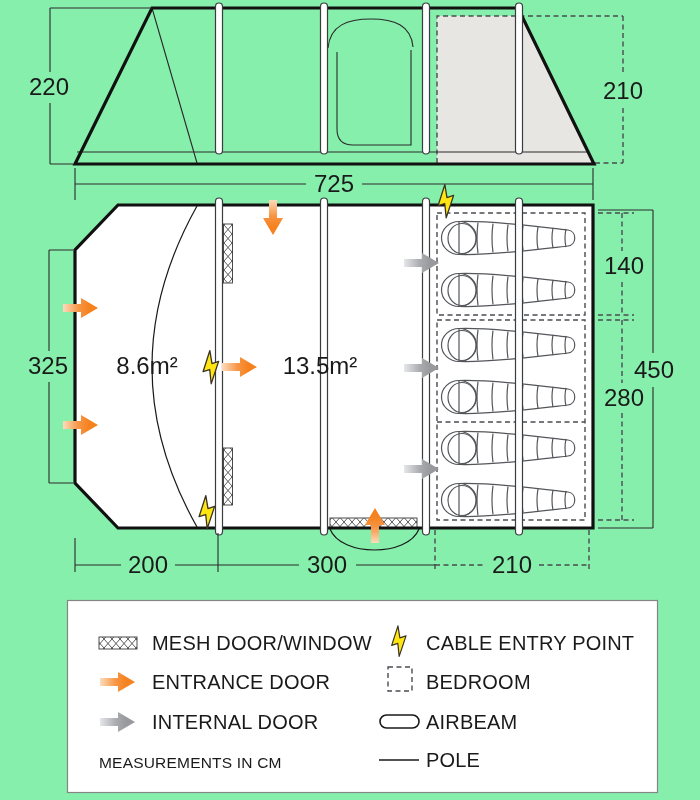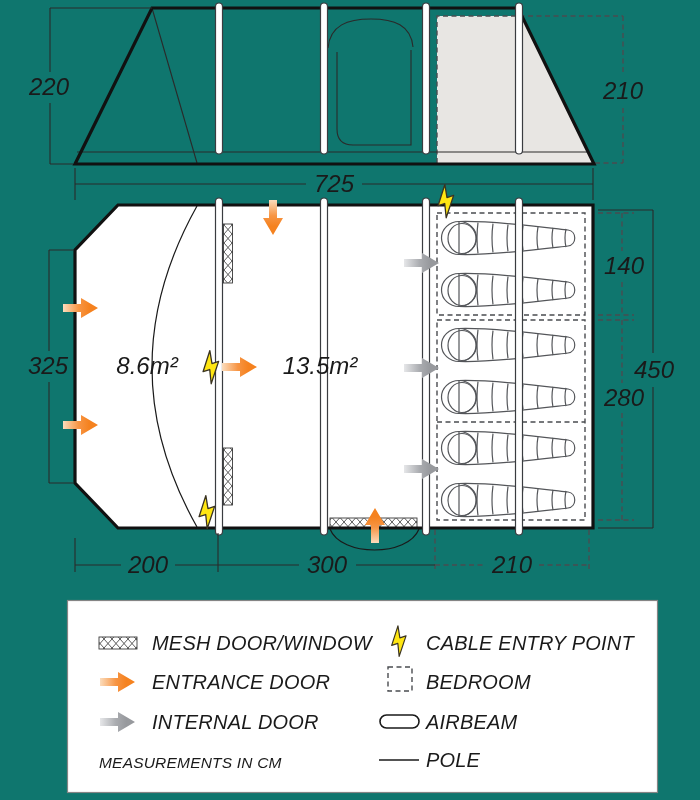--- a/index.html
+++ b/index.html
@@ -1,17 +1,17 @@
 <!DOCTYPE html>
 <html><head>
 <meta charset="utf-8">
 <style>
   html,body{margin:0;padding:0;background:#ffffff;}
-  #stage{position:relative;width:700px;height:800px;background:#0f766e;overflow:hidden;
-         font-family:"Liberation Sans", sans-serif;font-style:italic;}
+  #stage{position:relative;width:700px;height:800px;background:#86efac;overflow:hidden;
+         font-family:"Liberation Sans", sans-serif;}
   svg{position:absolute;left:0;top:0;}
   text{fill:#1a1a1a;font-family:"Liberation Sans", sans-serif;}
   .dim{font-size:24px;}
   .area{font-size:24px;}
   .leg{font-size:20px;letter-spacing:.2px;}
   .note{font-size:15.5px;letter-spacing:.2px;}
   .thick{stroke:#111;stroke-width:3.2;fill:none;}
   .thin{stroke:#1a1a1a;stroke-width:1.2;fill:none;}
   .seam{stroke:#2a2a2a;stroke-width:1.1;fill:none;}
   .dash{stroke:#4a4c50;stroke-width:1.4;fill:none;stroke-dasharray:5 3.5;}

